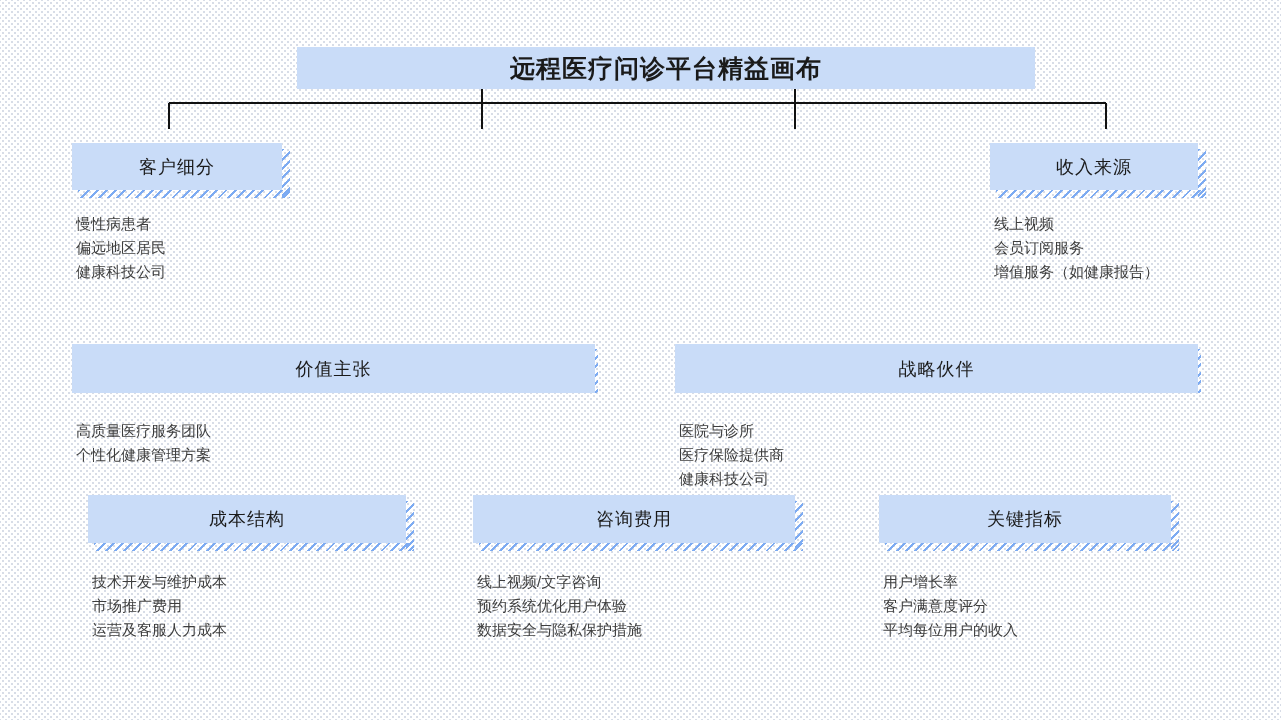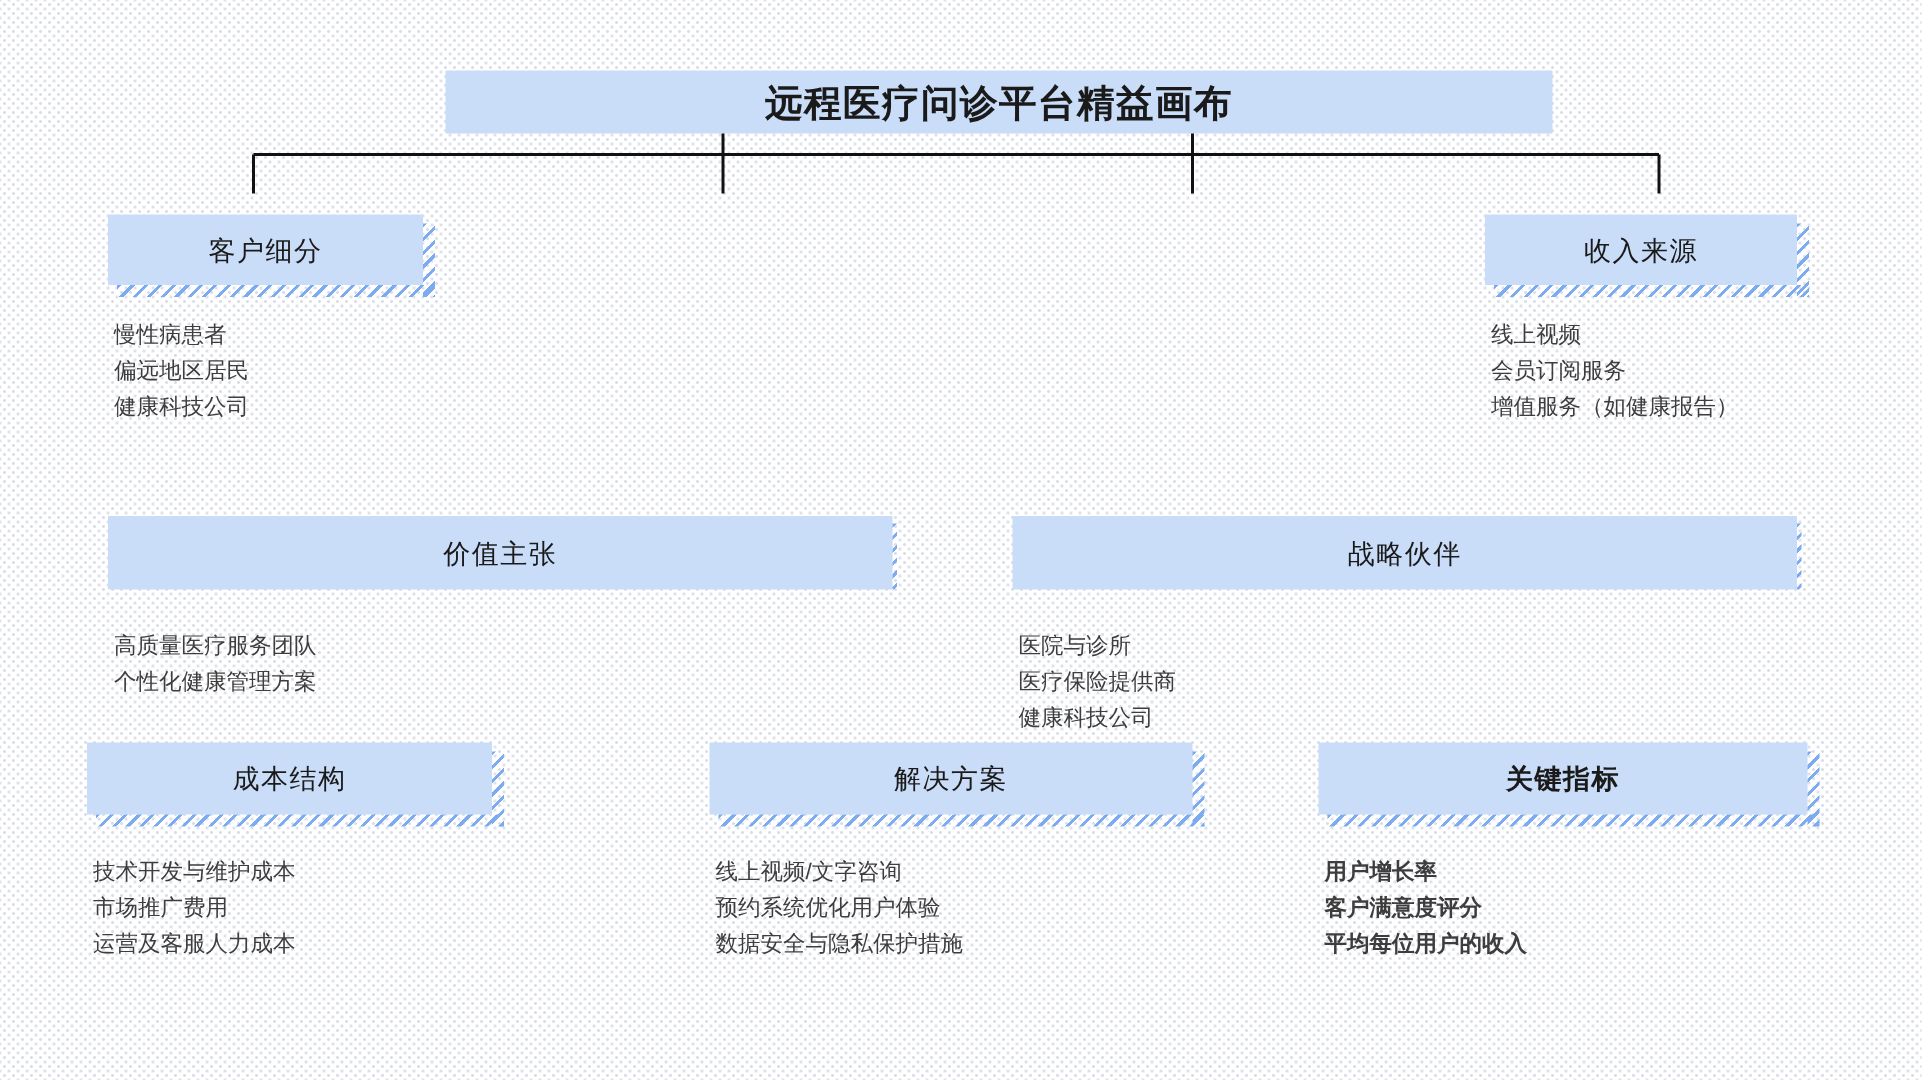--- a/index.html
+++ b/index.html
@@ -69,23 +69,23 @@
   .row3 .box{height:48px;}
   .row3 .list{top:75px;}
 
   
   #sec-customer-segments{left:72px;top:143px;width:210px;}
   #sec-problems{left:385px;top:143px;width:210px;}
   #sec-channels{left:692px;top:143px;width:205px;}
   #sec-revenue-streams{left:990px;top:143px;width:208px;}
   #sec-value-proposition{left:72px;top:344px;width:523px;}
   #sec-strategic-partners{left:675px;top:344px;width:523px;}
-  #sec-cost-structure{left:58px;top:495px;width:270px;}
+  #sec-cost-structure{left:88px;top:495px;width:318px;}
   #sec-solutions{left:473px;top:495px;width:322px;}
-  #sec-key-metrics{left:879px;top:495px;width:326px;font-weight:bold;}
+  #sec-key-metrics{left:879px;top:495px;width:292px;}
 </style>
 </head>
 <body>
 
 <div class="canvas">
 
   <div class="title-box">
     <span class="tlabel">远程医疗问诊平台精益画布</span>
   </div>
 
@@ -144,21 +144,21 @@
     </div>
     <div class="list">
         <div>技术开发与维护成本</div>
         <div>市场推广费用</div>
         <div>运营及客服人力成本</div>
       </div>
   </section>
 
   <section class="sec row3" id="sec-solutions">
     <div class="box hatch">
-      <span class="hlabel">解决方案</span>
+      <span class="hlabel">咨询费用</span>
     </div>
     <div class="list">
         <div>线上视频/文字咨询</div>
         <div>预约系统优化用户体验</div>
         <div>数据安全与隐私保护措施</div>
       </div>
   </section>
 
   <section class="sec row3" id="sec-key-metrics">
     <div class="box hatch">

